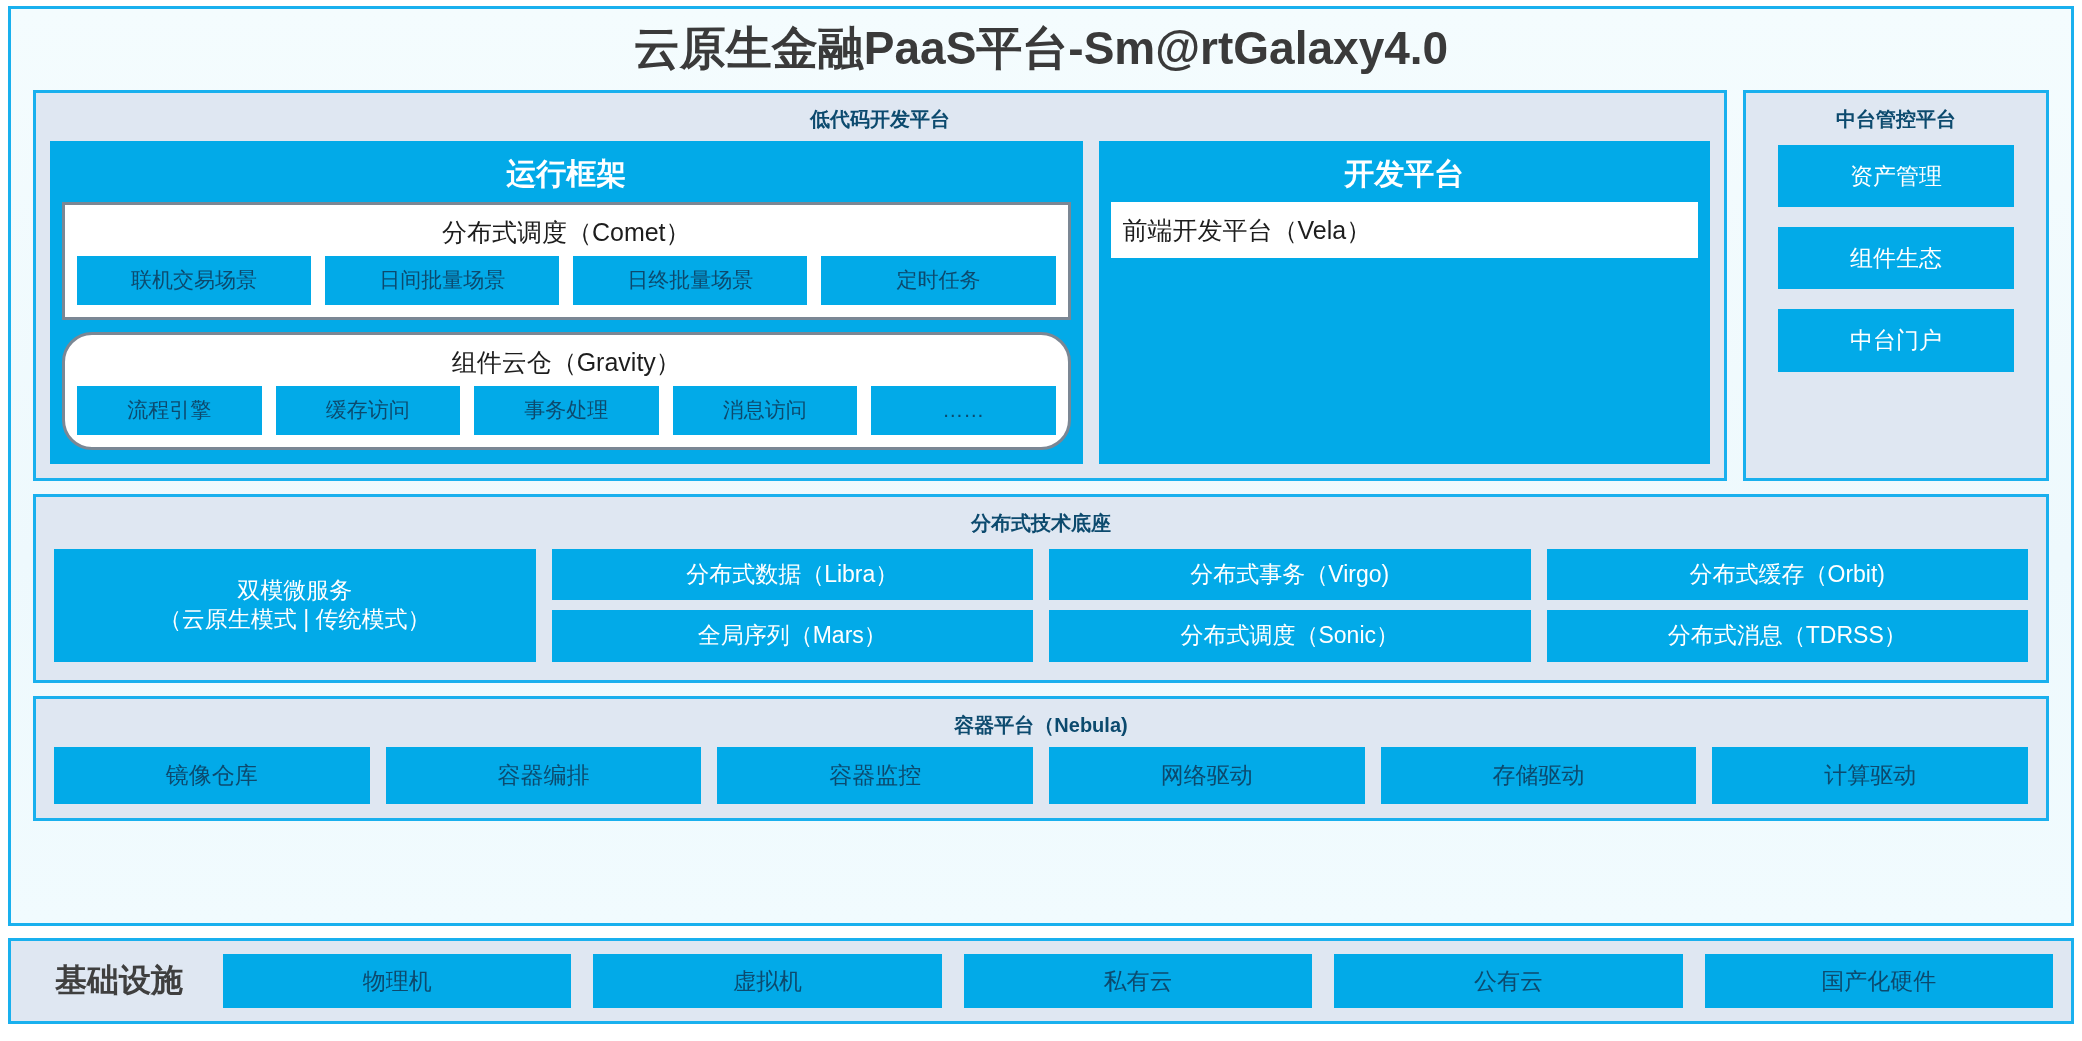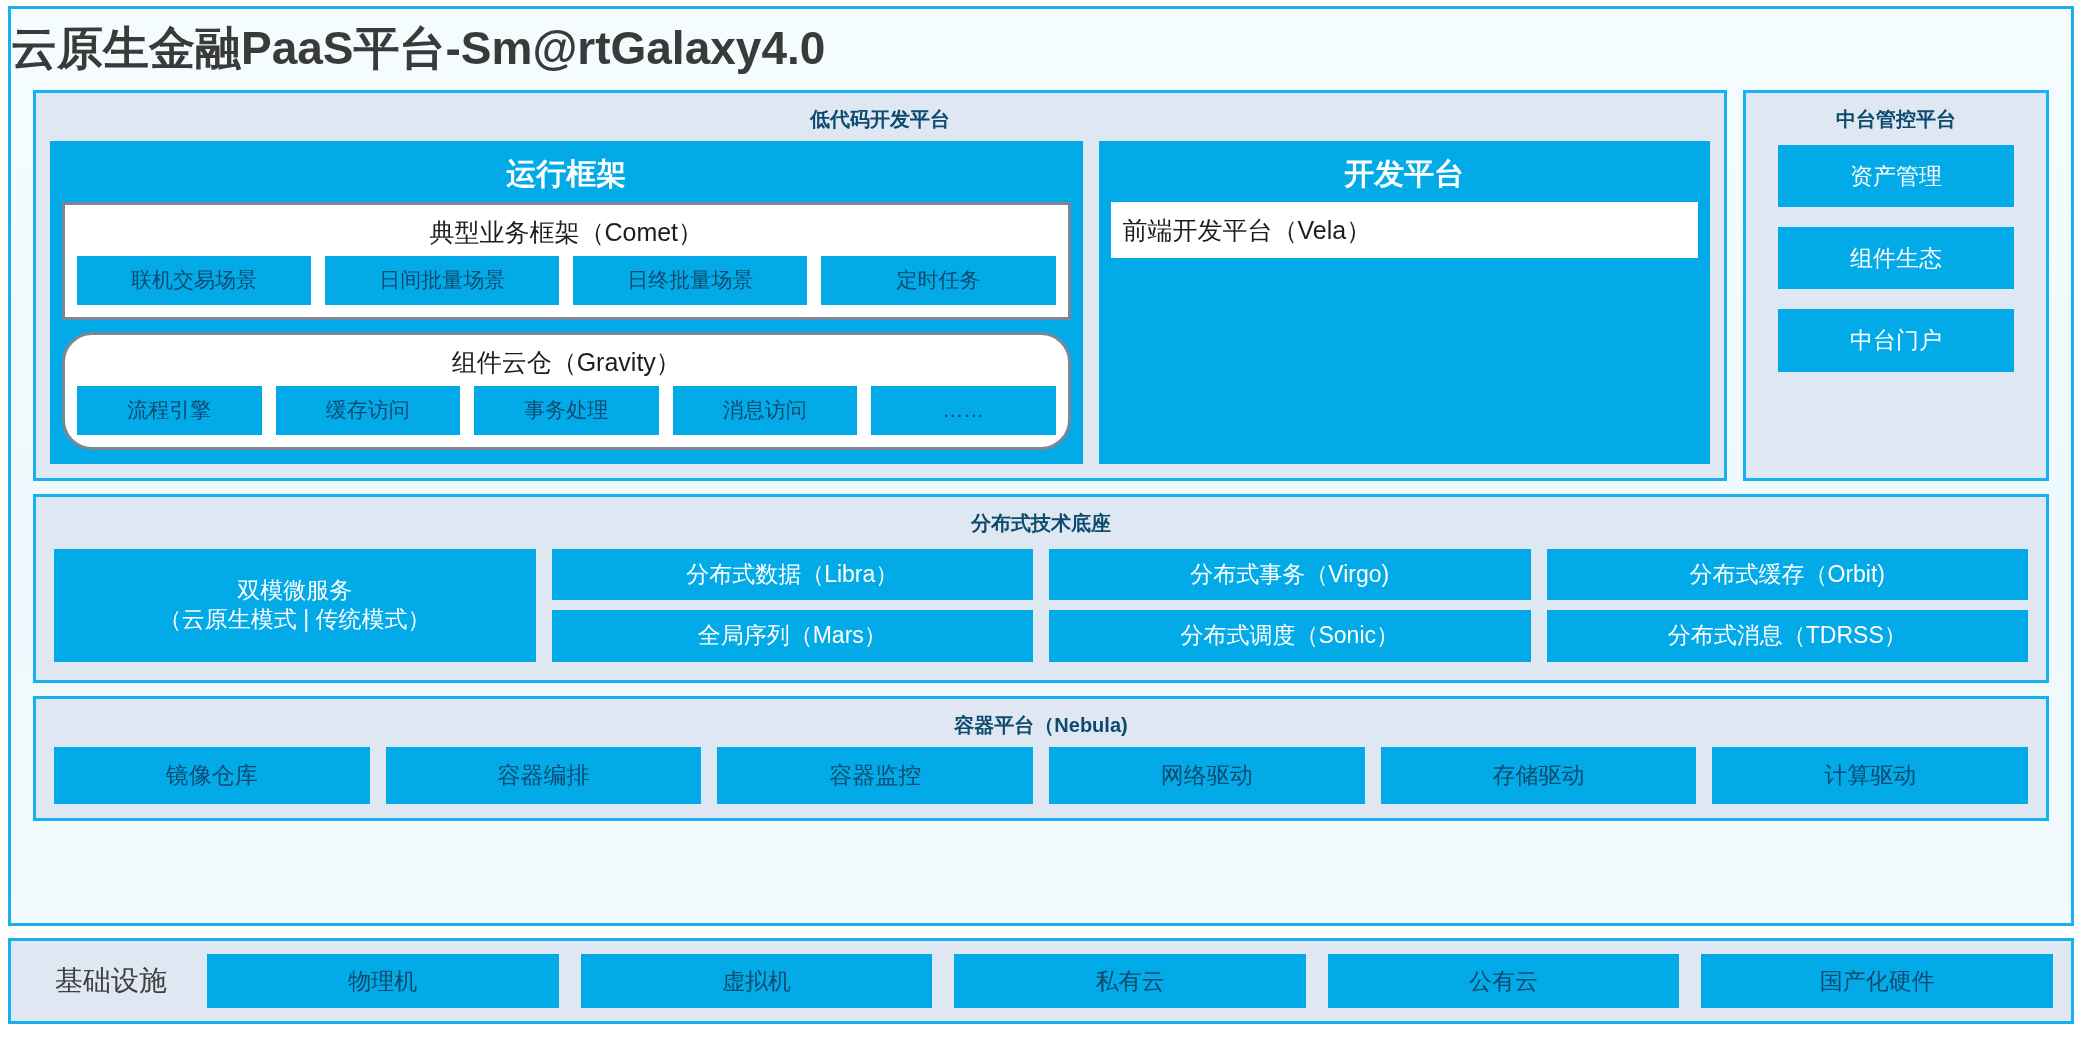--- a/index.html
+++ b/index.html
@@ -20,21 +20,21 @@
   .main-card {
     flex: 0 0 auto;
     border: 3px solid #19b0ee;
     background: linear-gradient(180deg,#f4fcfe 0%, #eef9fd 60%, #f1fbfe 100%);
     padding: 0 0 14px 0;
     display: flex; flex-direction: column;
     height: 920px;
   }
 
   .main-title {
-    text-align: left;
+    text-align: center;
     font-size: 46px;
     font-weight: bold;
     color: #3a3a3a;
     letter-spacing: 0px;
     padding: 14px 0 16px 0;
     line-height: 1.1;
   }
 
   .card-body {
     display: flex; flex-direction: column;
@@ -161,21 +161,21 @@
   .infra {
     flex: 0 0 auto;
     background: #dfe7f2;
     border: 3px solid #19b0ee;
     display: flex; align-items: center;
     gap: 18px;
     padding: 14px 18px;
     height: 86px;
   }
   .infra-label {
-    font-size: 28px; font-weight: normal; color: #3f3f3f;
+    font-size: 32px; font-weight: bold; color: #3f3f3f;
     white-space: nowrap;
     padding: 0 22px 0 26px;
   }
   .infra-items { display: flex; gap: 22px; flex: 1 1 auto; }
   .infra-items .chip { font-size: 23px; padding: 13px 4px; }
 </style>
 </head>
 <body>
 
 <div id="root">
@@ -190,21 +190,21 @@
 
         <div class="panel lowcode">
           <div class="panel-title">低代码开发平台</div>
 
           <div class="lc-cols">
 
             <div class="blue-block runtime">
               <div class="blue-block-title">运行框架</div>
 
               <div class="white-box">
-                <div class="white-box-title">典型业务框架（Comet）</div>
+                <div class="white-box-title">分布式调度（Comet）</div>
                 <div class="chip-row">
                   <div class="chip">联机交易场景</div>
                   <div class="chip">日间批量场景</div>
                   <div class="chip">日终批量场景</div>
                   <div class="chip">定时任务</div>
                 </div>
               </div>
 
               <div class="white-box">
                 <div class="white-box-title">组件云仓（Gravity）</div>

